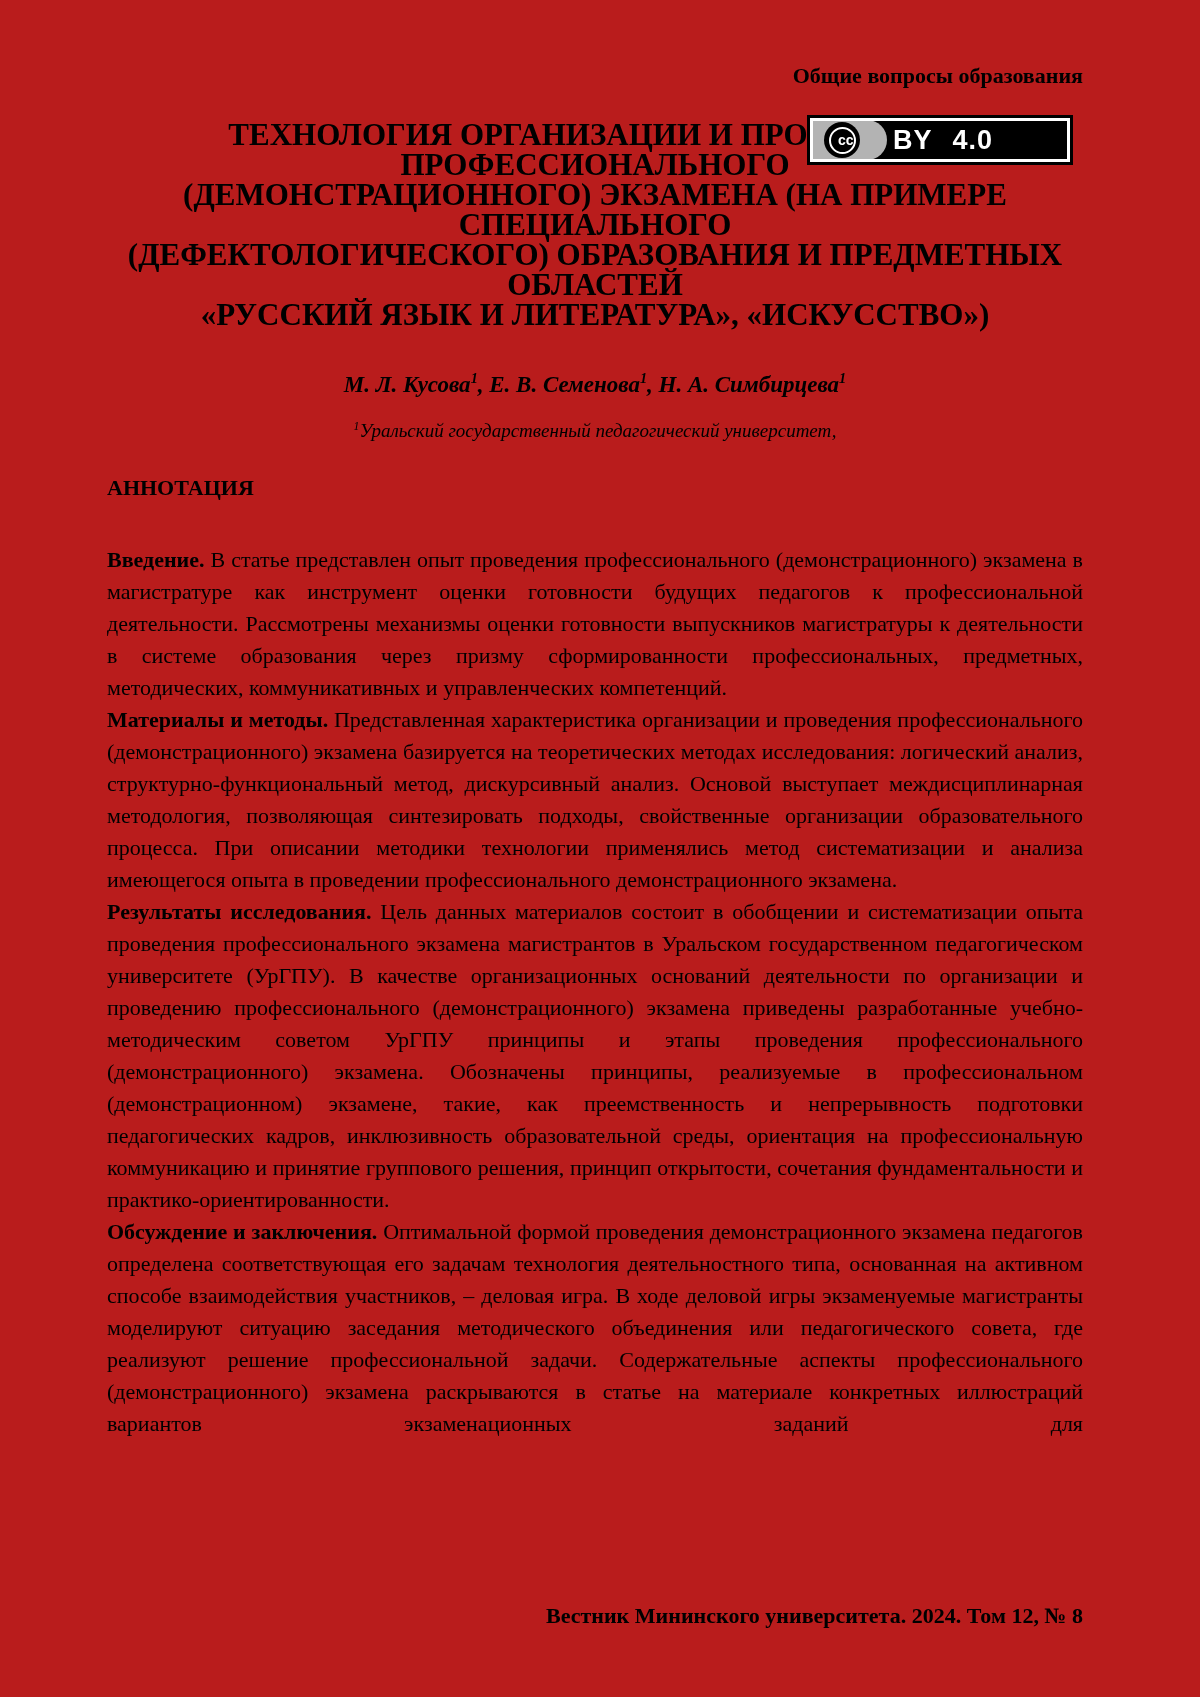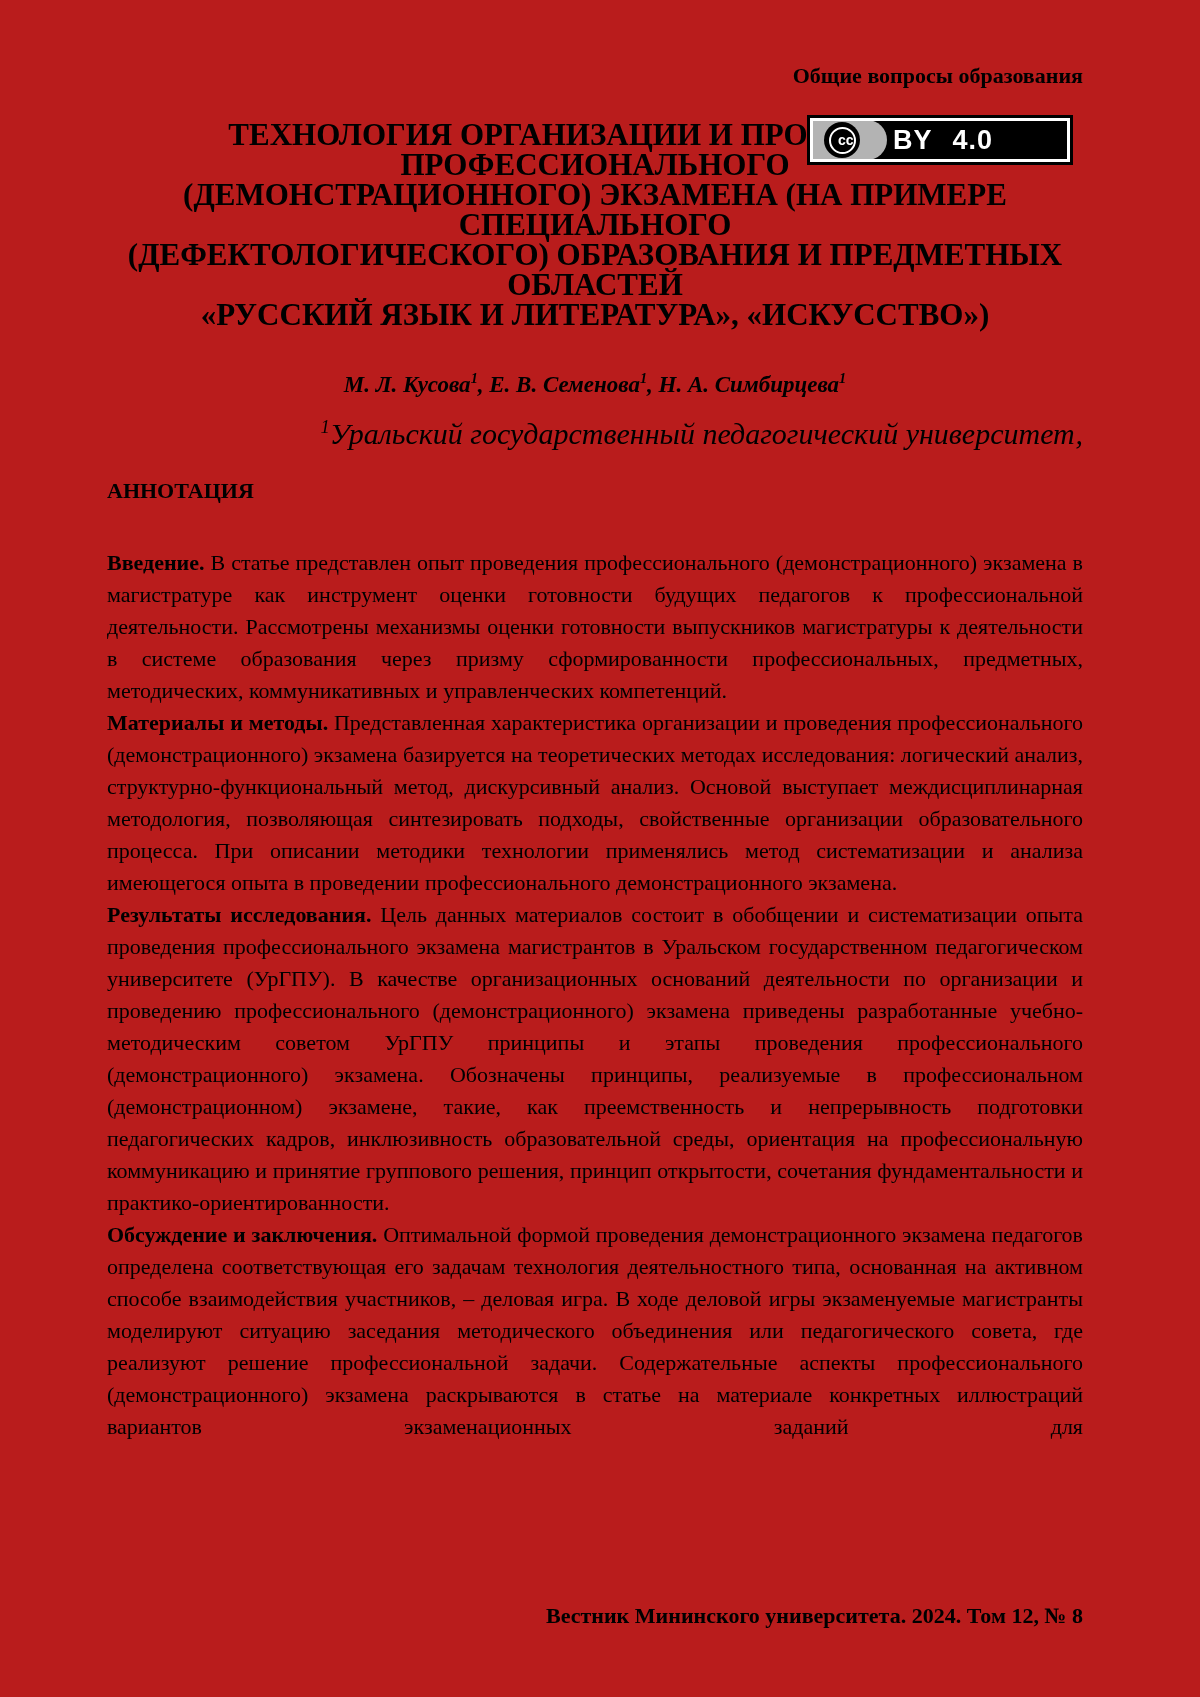--- a/index.html
+++ b/index.html
@@ -124,24 +124,24 @@
     font-size: 23px;
     font-weight: 700;
     font-style: italic;
     line-height: 30px;
     text-align: center;
   }
   .authors-line sup, .affiliation sup { font-size: 0.62em; }
 
   .affiliation {
     margin-top: 9px;
-    font-size: 30px;
+    font-size: 19px;
     font-style: italic;
     line-height: 35px;
-    text-align: right;
+    text-align: center;
   }
 
   .abstract-heading {
     margin-top: 26px;
     line-height: 28px;
     font-weight: 700;
   }
 
   .abstract {
     margin-top: 42px;

